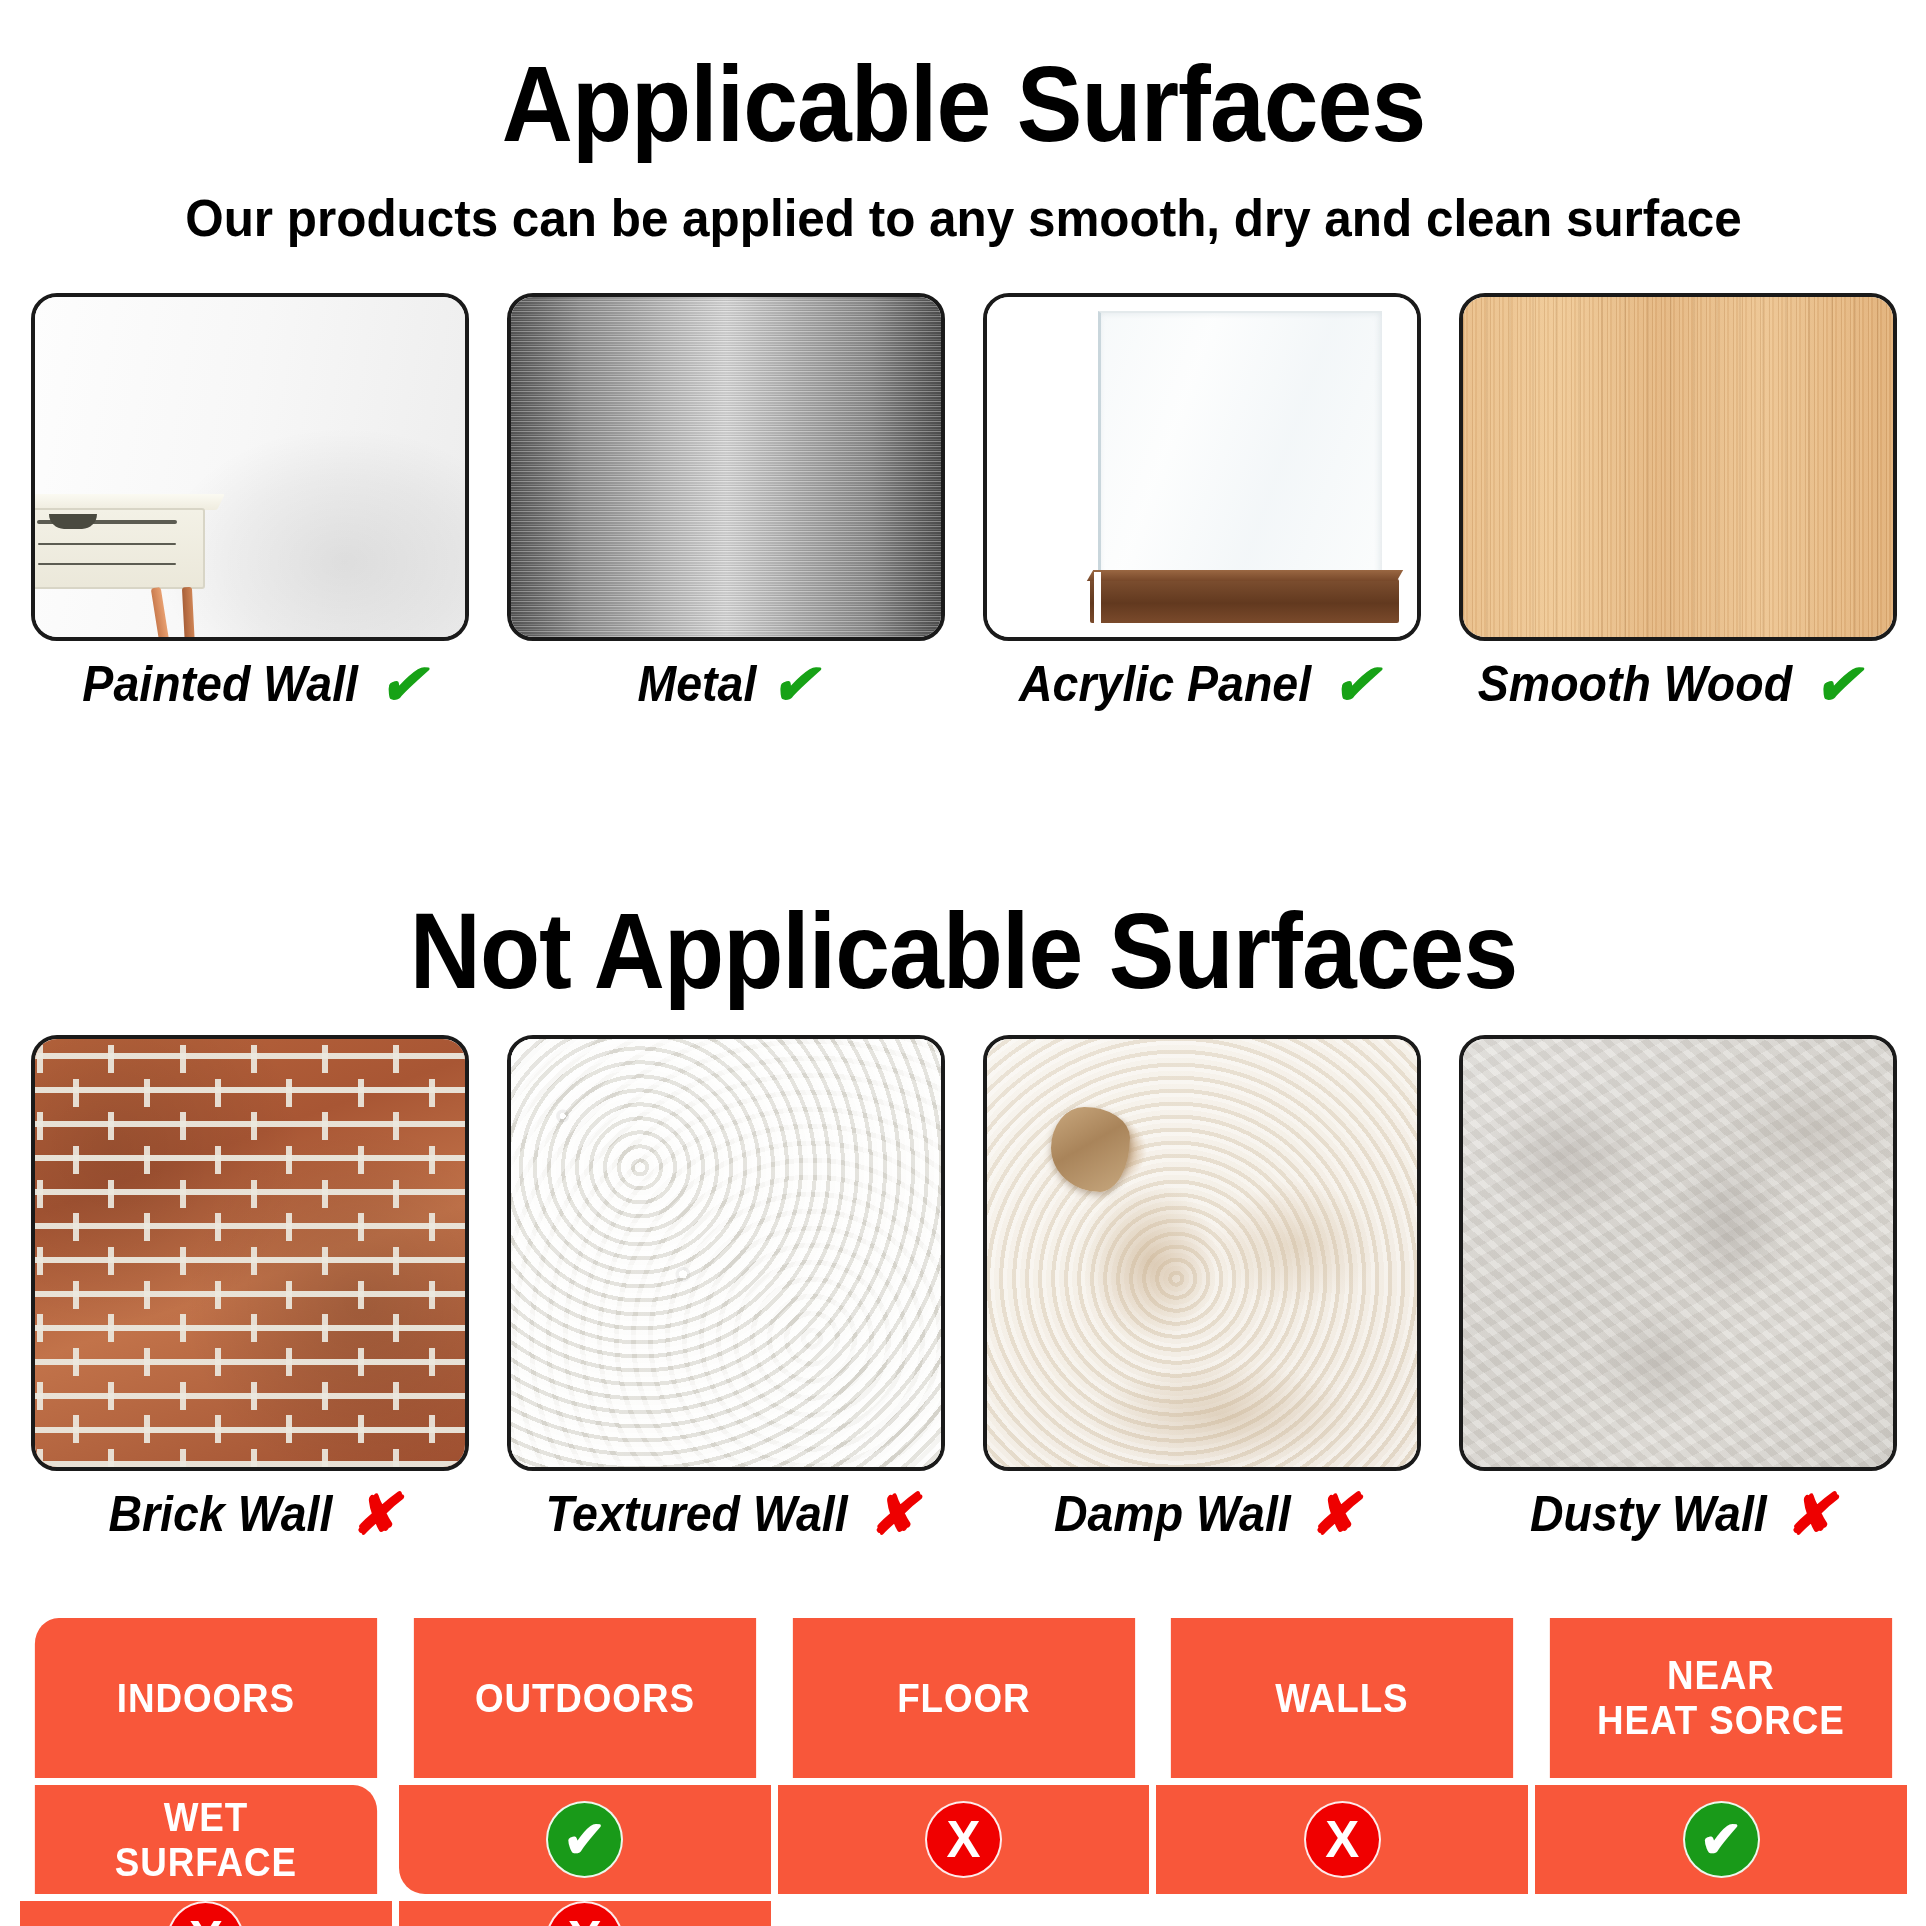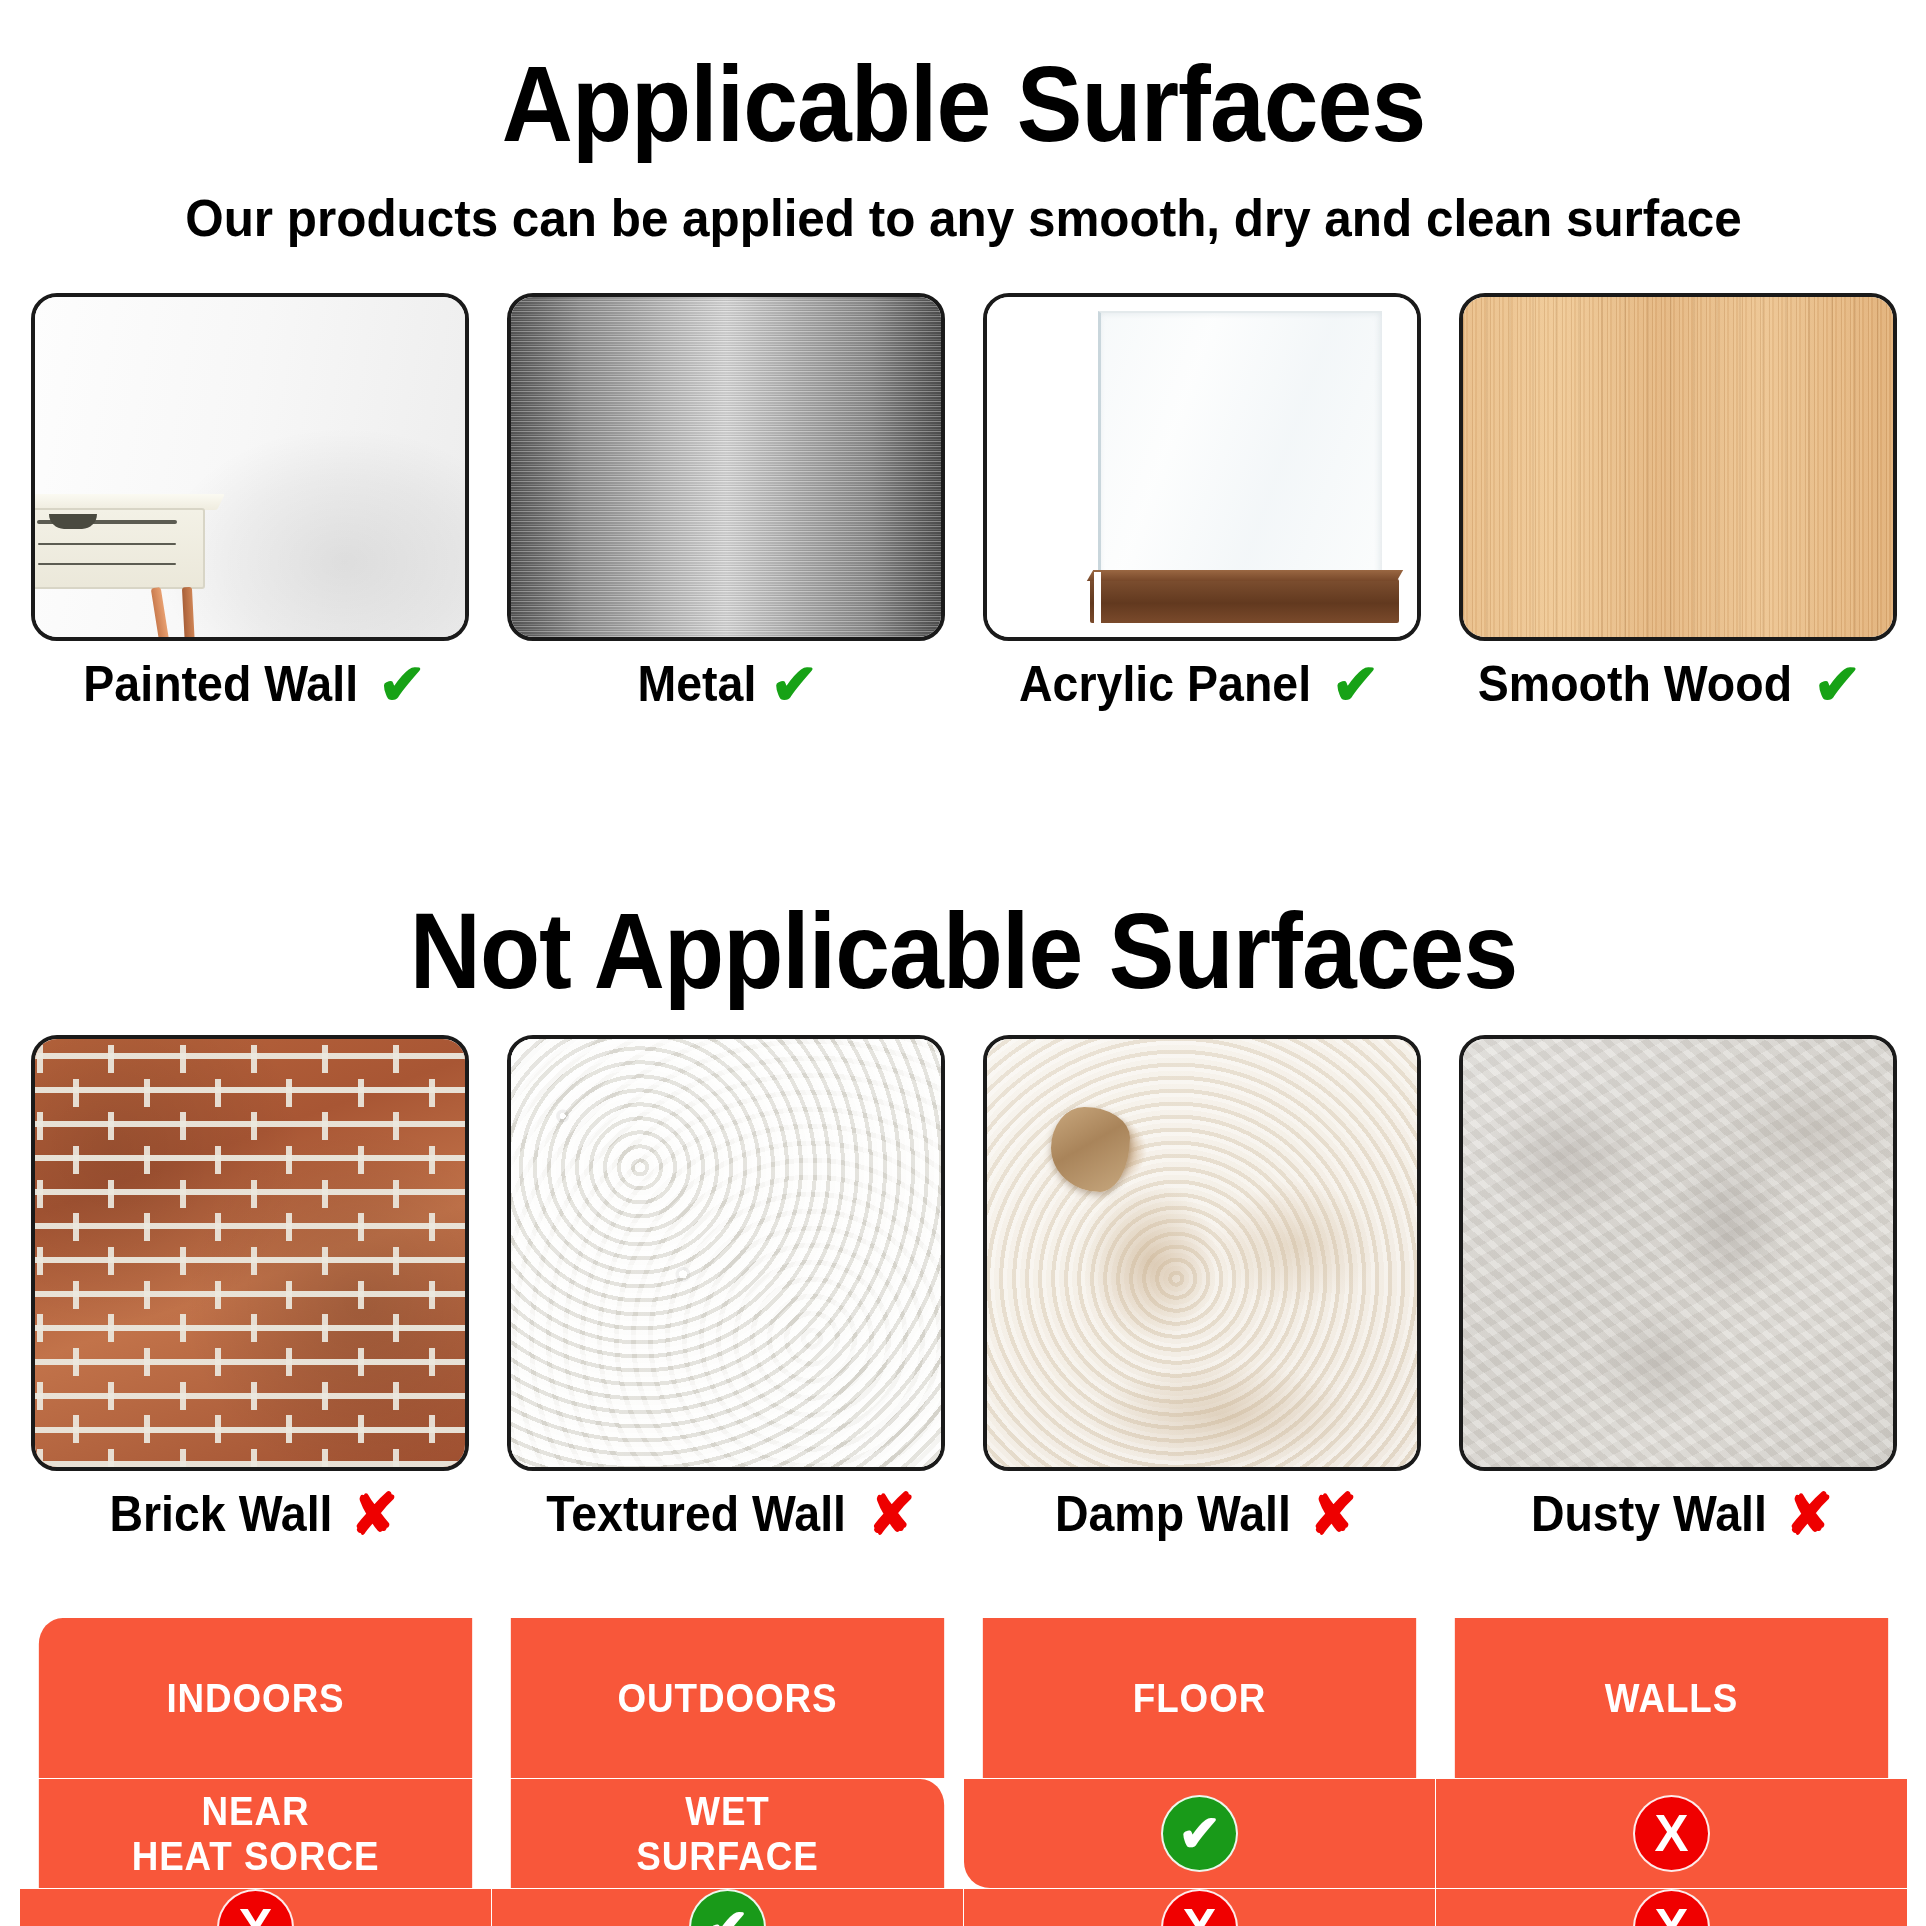--- a/index.html
+++ b/index.html
@@ -48,21 +48,21 @@
   .tile-row {
     position: absolute;
     left: 0; width: 1927px;
     display: flex;
     justify-content: center;
     gap: 38px;
   }
   .row1 { top: 293px; }
   .row2 { top: 1035px; }
 
-  .tile-cell { width: 438px; }
+  .tile-cell { width: 438px; font-style: italic; }
 
   .tile {
     width: 438px;
     height: 348px;
     border: 4px solid #1a1a1a;
     border-radius: 26px;
     overflow: hidden;
     position: relative;
     background: #ffffff;
   }
@@ -269,23 +269,23 @@
   
   .cap-acrylic { transform: translateX(-8px); }
   .cap-wood    { transform: translateX(-14px); }
 
   
   .matrix {
     position: absolute;
     left: 20px; top: 1618px;
     width: 1887px; height: 269px;
     display: grid;
-    grid-template-columns: repeat(4, 1fr);
+    grid-template-columns: repeat(5, 1fr);
     grid-template-rows: 160px 109px;
-    gap: 1px;
+    gap: 7px;
     border-radius: 26px;
   }
   .mcell {
     background: #F8573A;
     display: flex;
     align-items: center;
     justify-content: center;
     text-align: center;
   }
   .mcell.hdr {

